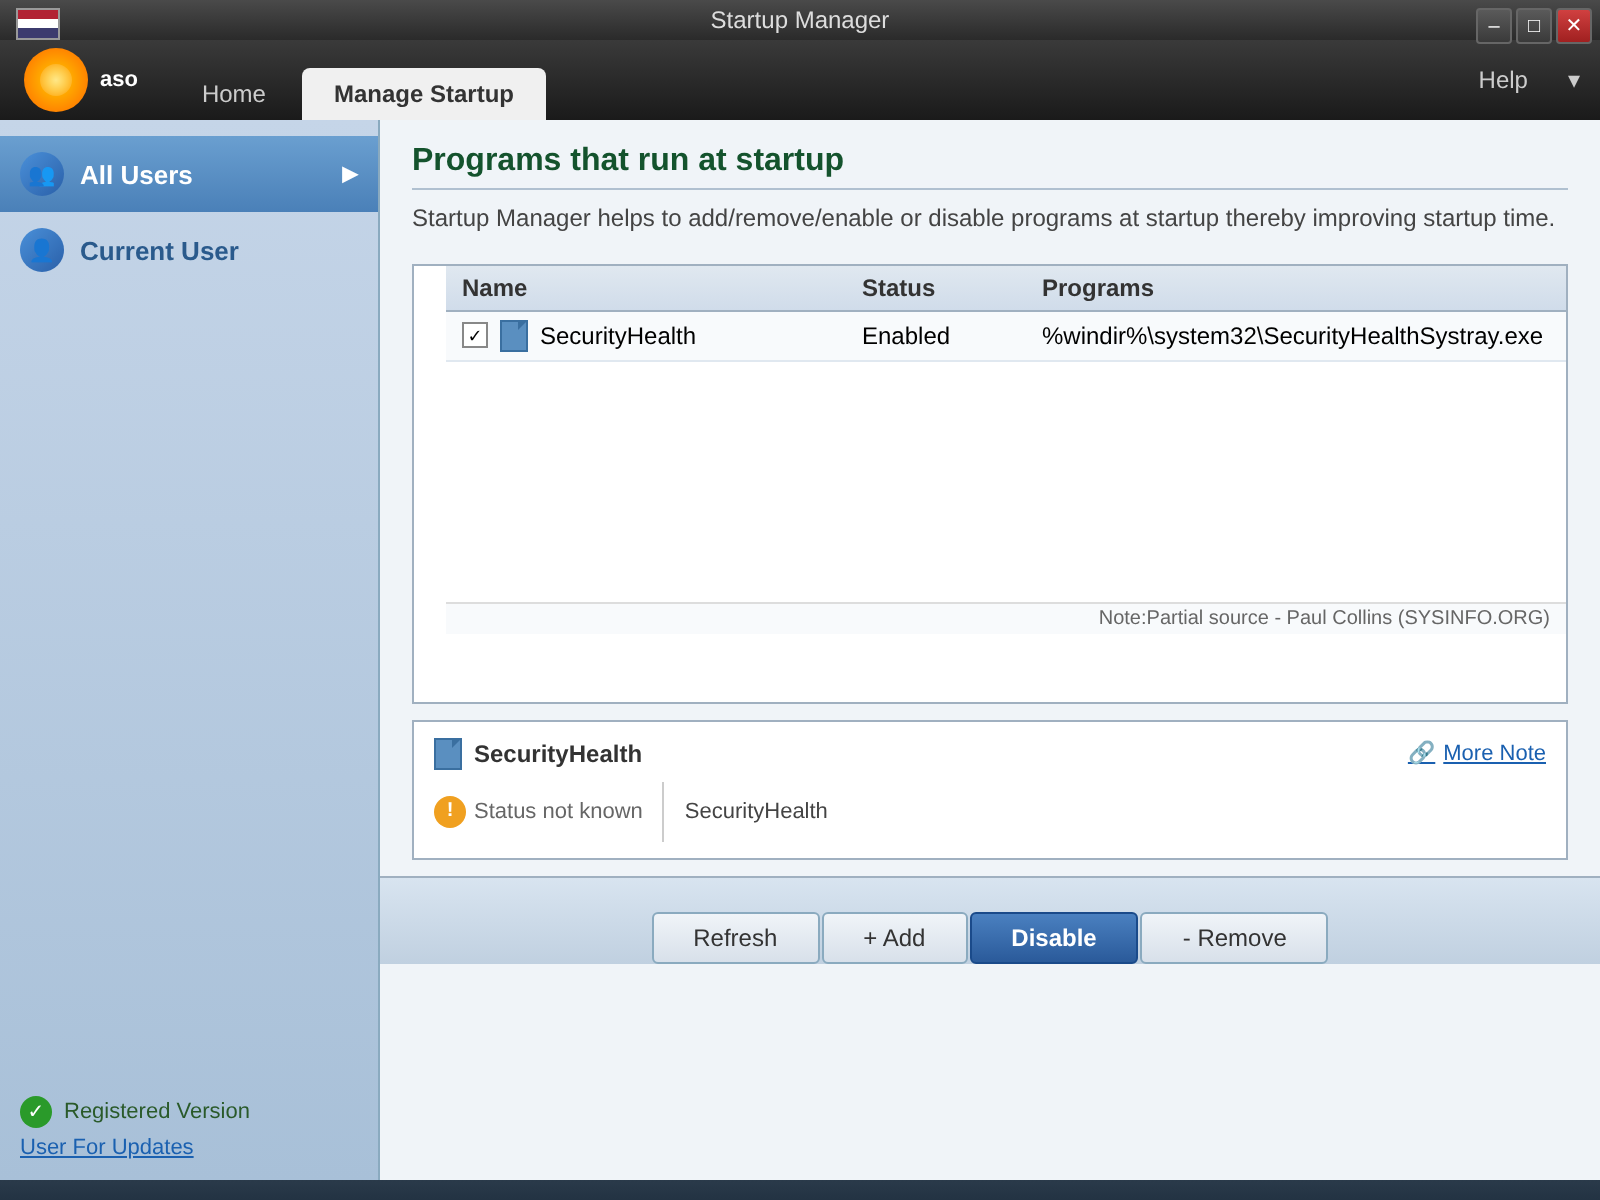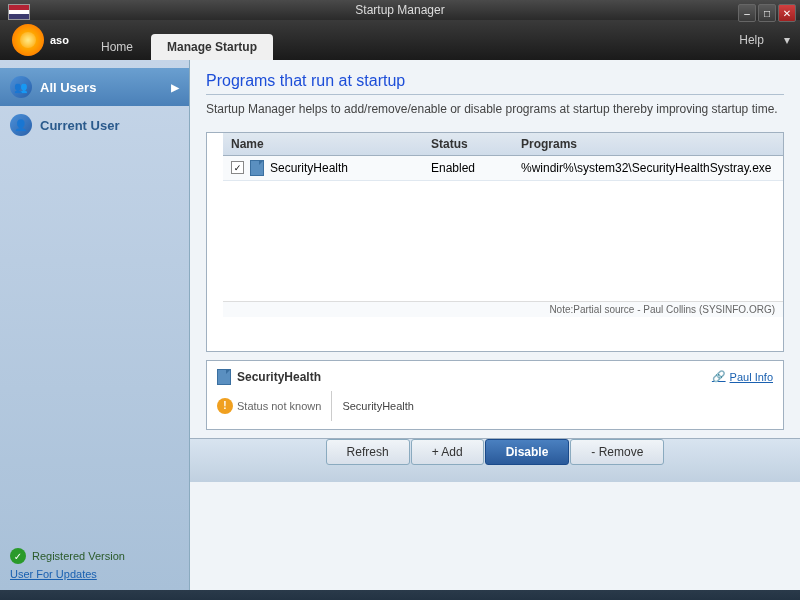--- a/index.html
+++ b/index.html
@@ -168,22 +168,22 @@
       display: flex;
       flex-direction: column;
       background: #f0f4f8;
     }
 
     .content-header {
       padding: 12px 16px 6px;
     }
     .content-title {
       font-size: 16px;
-      font-weight: normal;
-      color: #1d4ed8;
+      font-weight: bold;
+      color: #14532d;
       margin-bottom: 4px;
     }
     .content-divider {
       border: none;
       border-top: 1px solid #b0c0d0;
       margin: 4px 0 6px;
     }
     .content-desc {
       font-size: 12px;
       color: #444;
@@ -300,21 +300,21 @@
       background: #ccc;
     }
     .info-name-text { font-size: 11px; color: #444; }
 
     
     .bottom-toolbar {
       background: linear-gradient(to bottom, #d8e4f0, #c0d0e0);
       border-top: 1px solid #a0b0c0;
       height: 44px;
       display: flex;
-      align-items: flex-start;
+      align-items: flex-end;
       justify-content: center;
       gap: 1px;
       padding: 0 13px;
     }
     .toolbar-btn {
       padding: 5px 20px;
       border: 1px solid #8aaabf;
       border-radius: 3px;
       background: linear-gradient(to bottom, #f0f4f8, #d8e0ea);
       color: #333;
@@ -416,21 +416,21 @@
     </div>
 
     <div class="info-panel">
       <div class="info-header">
         <div class="info-title">
           <div class="file-icon"></div>
           <span>SecurityHealth</span>
         </div>
         <div class="more-info">
           <span>🔗</span>
-          <span>Paul Info</span>
+          <span>More Note</span>
         </div>
       </div>
       <div class="info-content">
         <div class="info-status">
           <div class="status-warn-icon">!</div>
           <span>Status not known</span>
         </div>
         <div class="info-divider"></div>
         <span class="info-name-text">SecurityHealth</span>
       </div>

